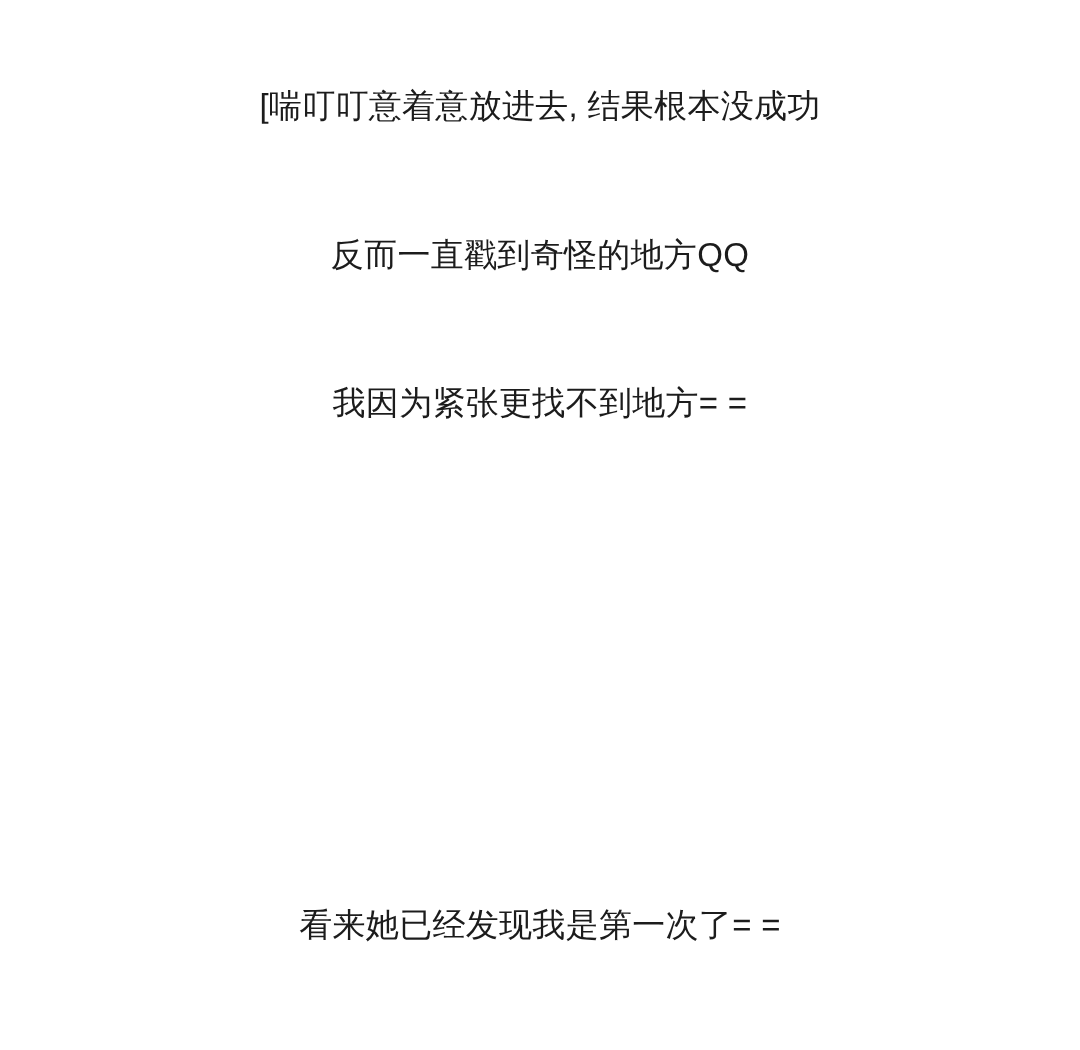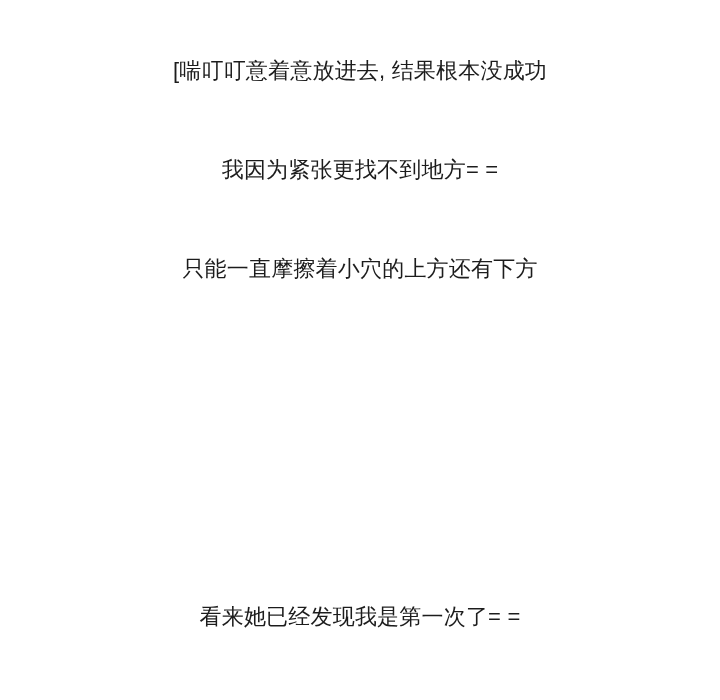--- a/index.html
+++ b/index.html
@@ -44,22 +44,22 @@
     overflow: hidden;
   }
 </style>
 </head>
 <body>
 
 <div class="page">
 
   <div class="text-block block-top">
     <span class="line clipped">[喘叮叮意着意放进去, 结果根本没成功</span>
+    <span class="line">反而一直戳到奇怪的地方QQ</span>
     <span class="line">我因为紧张更找不到地方= =</span>
-    <span class="line">只能一直摩擦着小穴的上方还有下方</span>
   </div>
 
   <div class="text-block block-bottom">
     <span class="line">看来她已经发现我是第一次了= =</span>
     <span class="line">怕伤到我的自尊心, 还假装不知道想要帮我</span>
     
   </div>
 
 </div>
 

